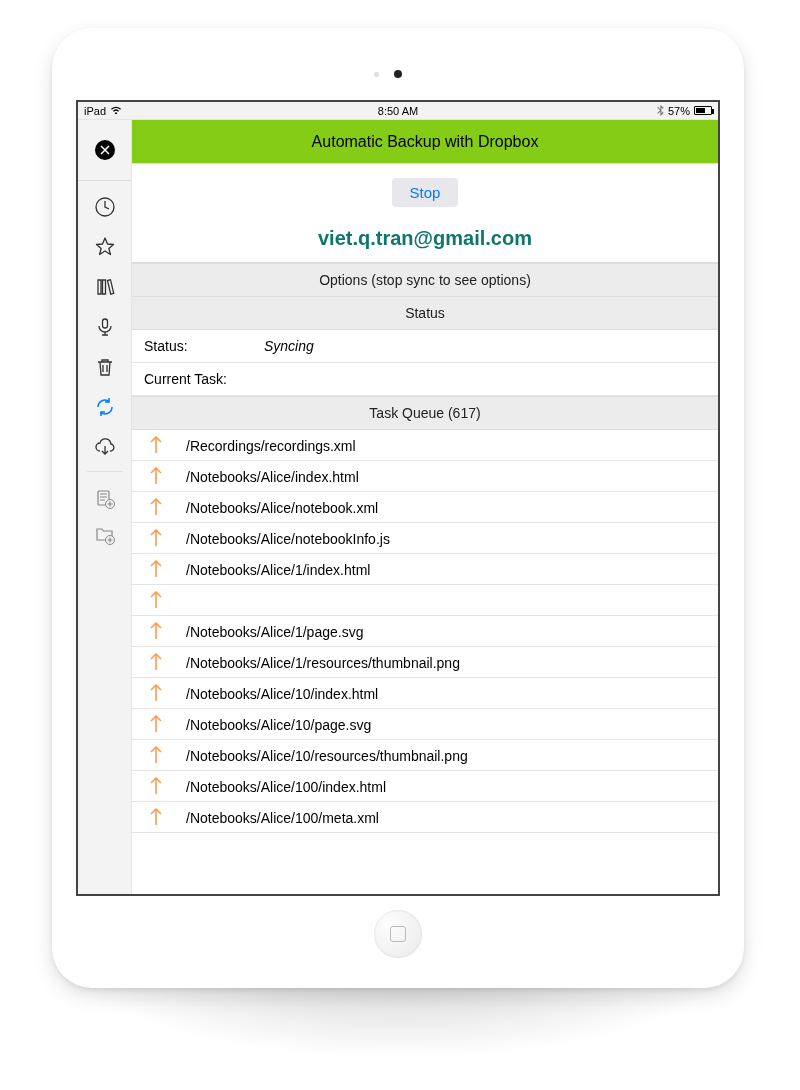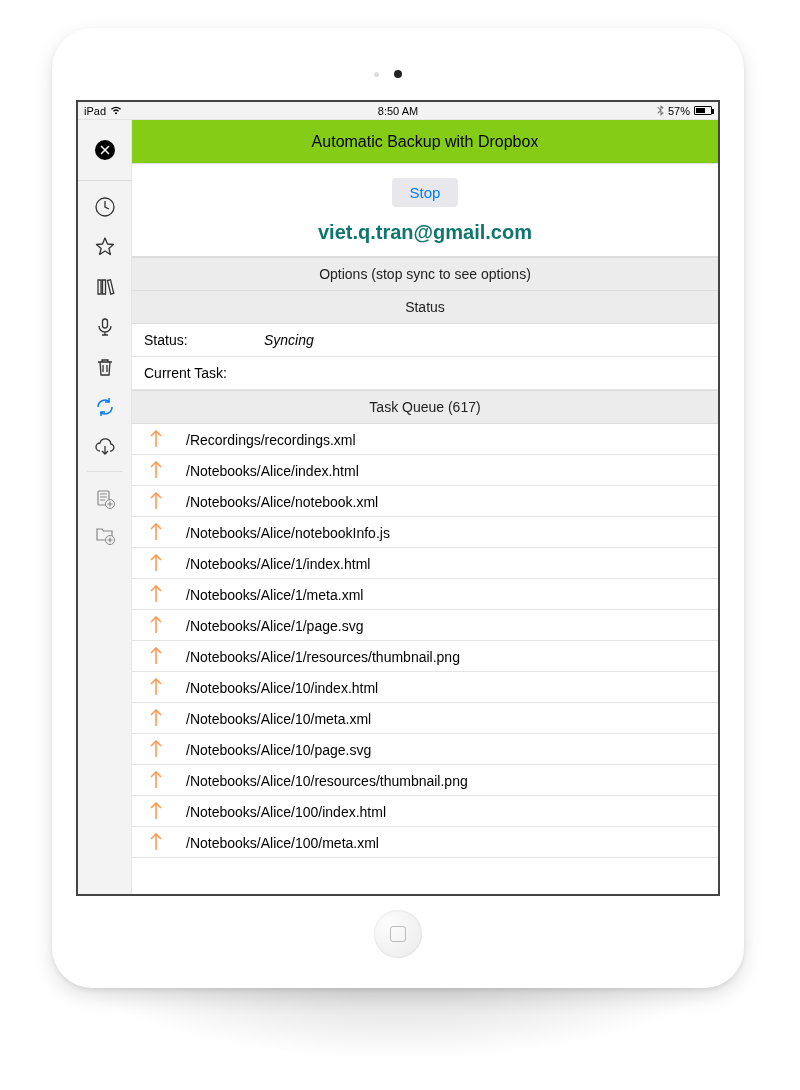--- a/index.html
+++ b/index.html
@@ -156,21 +156,21 @@
     border-bottom: 1px solid #ddd;
   }
   .stop-btn {
     display:inline-block;
     background:#e8e8ec;
     color:#007aff;
     font-size:15px;
     padding:6px 18px;
     border-radius:4px;
     border:none;
-    margin-bottom:14px;
+    margin-bottom:20px;
   }
   .email { font-size:20px; color:#0f766e;font-weight:bold; }
 
   .section-header {
     background:#ececec;
     color:#222;
     font-size:14px;
     text-align:center;
     padding:8px 0;
     border-top:1px solid #ddd;
@@ -393,21 +393,20 @@
                 </svg>
               </span>
               <span class="path">/Notebooks/Alice/1/index.html</span>
             </div>
             <div class="queue-item">
               <span class="arrow">
                 <svg width="12" height="18" viewBox="0 0 12 18">
                   <path d="M6 1v16M1 6l5-5 5 5" fill="none" stroke="#ff9a52" stroke-width="1.6"></path>
                 </svg>
               </span>
-              <span class="path">/Notebooks/Alice/1/meta.xml</span>
             </div>
             <div class="queue-item">
               <span class="arrow">
                 <svg width="12" height="18" viewBox="0 0 12 18">
                   <path d="M6 1v16M1 6l5-5 5 5" fill="none" stroke="#ff9a52" stroke-width="1.6"></path>
                 </svg>
               </span>
               <span class="path">/Notebooks/Alice/1/page.svg</span>
             </div>
             <div class="queue-item">
@@ -418,28 +417,20 @@
               </span>
               <span class="path">/Notebooks/Alice/1/resources/thumbnail.png</span>
             </div>
             <div class="queue-item">
               <span class="arrow">
                 <svg width="12" height="18" viewBox="0 0 12 18">
                   <path d="M6 1v16M1 6l5-5 5 5" fill="none" stroke="#ff9a52" stroke-width="1.6"></path>
                 </svg>
               </span>
               <span class="path">/Notebooks/Alice/10/index.html</span>
-            </div>
-            <div class="queue-item">
-              <span class="arrow">
-                <svg width="12" height="18" viewBox="0 0 12 18">
-                  <path d="M6 1v16M1 6l5-5 5 5" fill="none" stroke="#ff9a52" stroke-width="1.6"></path>
-                </svg>
-              </span>
-              <span class="path">/Notebooks/Alice/10/meta.xml</span>
             </div>
             <div class="queue-item">
               <span class="arrow">
                 <svg width="12" height="18" viewBox="0 0 12 18">
                   <path d="M6 1v16M1 6l5-5 5 5" fill="none" stroke="#ff9a52" stroke-width="1.6"></path>
                 </svg>
               </span>
               <span class="path">/Notebooks/Alice/10/page.svg</span>
             </div>
             <div class="queue-item">

